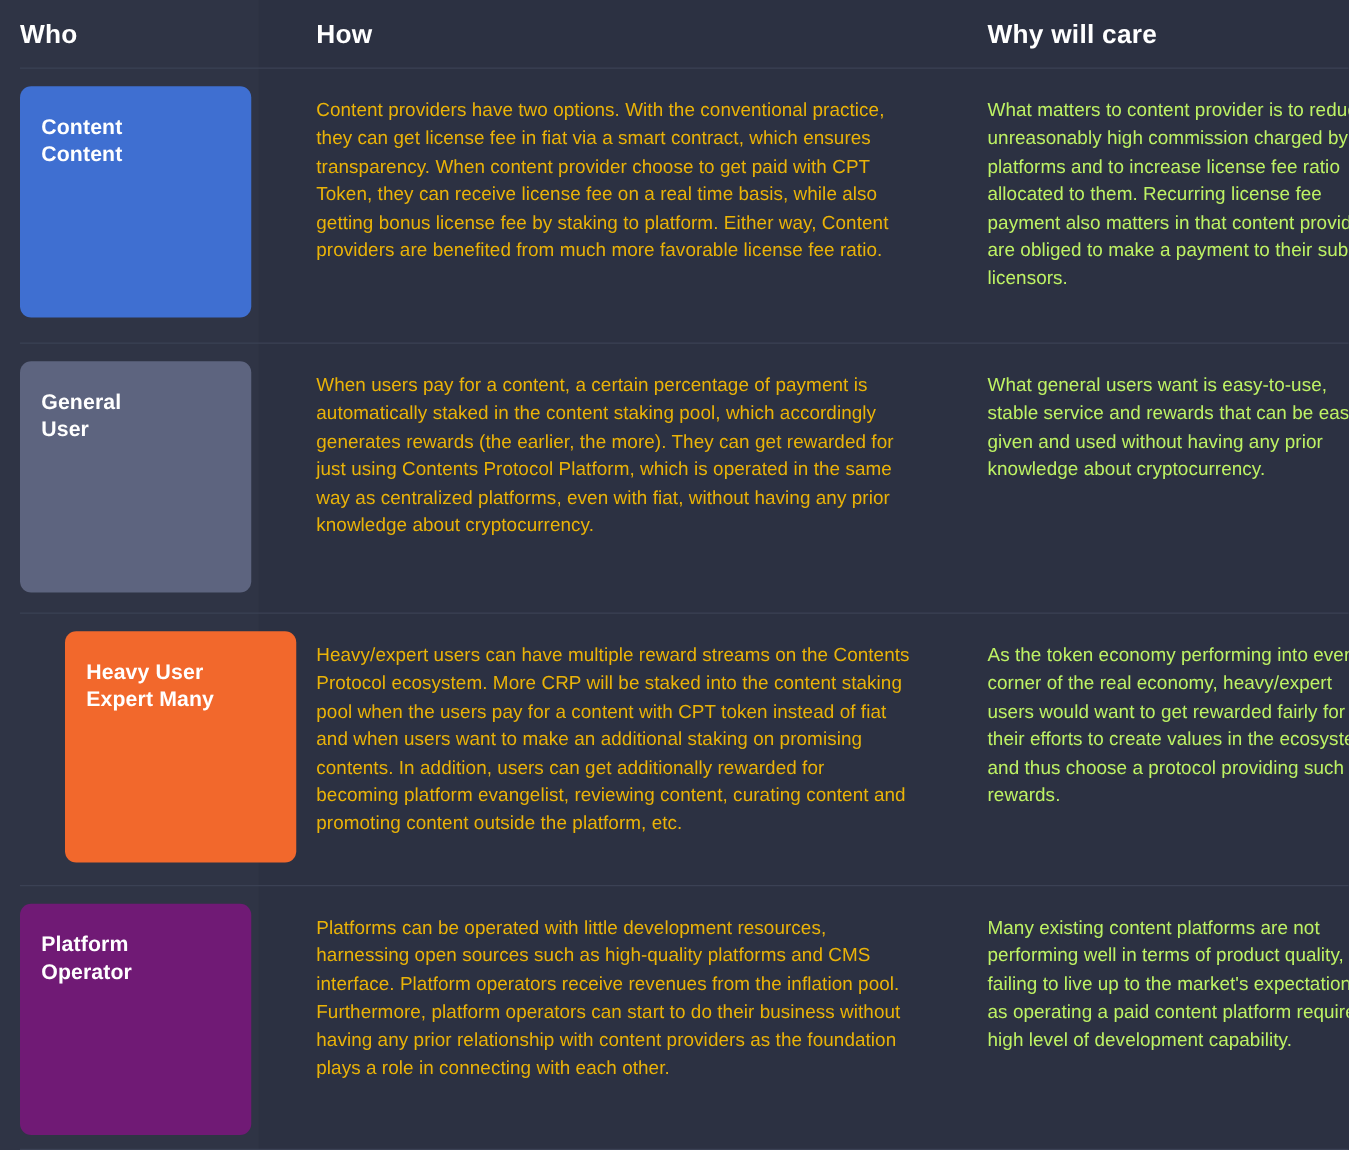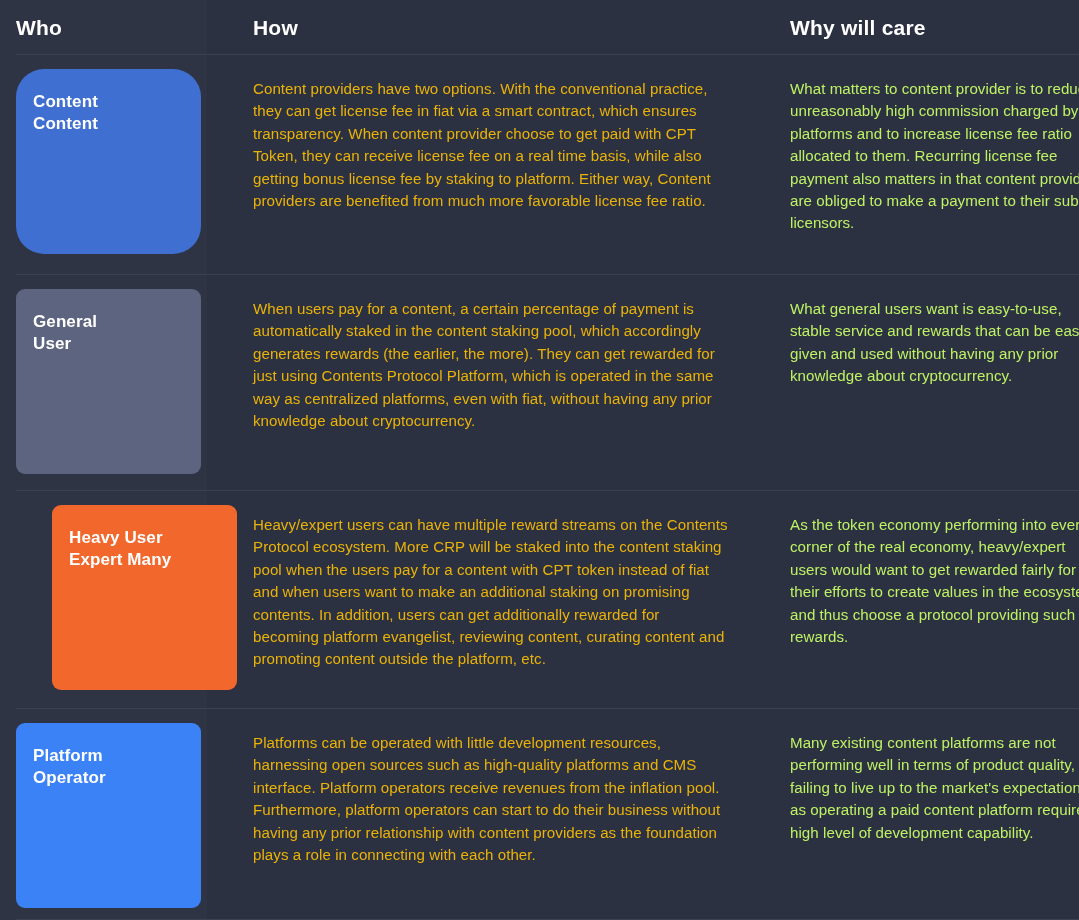--- a/index.html
+++ b/index.html
@@ -111,21 +111,21 @@
   .para {
     font-size: 15.1px;
     line-height: 1.485;
     color: #eab308;
     letter-spacing: 0.06px;
     margin: 0;
     padding-top: 9px;
   }
   .para.why { color: #bef264; }
 
-  .r1 .card { background: #3f6fd1; border-radius: 28px; }
+  .r1 .card { background: #3f6fd1; }
   .r2 .card { background: #5d647f; }
   .r3 .card { background: #f2682c; margin-left: 36px; }
   .r4 .card { background: #3eae34; }
 
   .r1 { height: 220px; }
   .r2 { height: 216px; }
   .r3 { height: 218px; }
   .r4 { height: 211px; }
 </style>
 </head>
@@ -193,21 +193,21 @@
         <p class="para">Heavy/expert users can have multiple reward streams on the Contents Protocol ecosystem. More CRP will be staked into the content staking pool when the users pay for a content with CPT token instead of fiat and when users want to make an additional staking on promising contents. In addition, users can get additionally rewarded for becoming platform evangelist, reviewing content, curating content and promoting content outside the platform, etc.</p>
       </div>
       <div class="cell-why">
         <p class="para why">As the token economy performing into every corner of the real economy, heavy/expert users would want to get rewarded fairly for their efforts to create values in the ecosystem and thus choose a protocol providing such rewards.</p>
       </div>
       <div class="divider" style="background: rgb(59, 65, 84);"></div>
     </div>
 
     <div class="row body-row r4">
       <div class="cell-who">
-        <div class="card" style="background: #3b82f6;">
+        <div class="card" style="background: #701a75;">
           <span class="card-line">Platform</span>
           <span class="card-line">Operator</span>
         </div>
       </div>
       <div class="cell-how">
         <p class="para">Platforms can be operated with little development resources, harnessing open sources such as high-quality platforms and CMS interface. Platform operators receive revenues from the inflation pool. Furthermore, platform operators can start to do their business without having any prior relationship with content providers as the foundation plays a role in connecting with each other.</p>
       </div>
       <div class="cell-why">
         <p class="para why">Many existing content platforms are not performing well in terms of product quality, failing to live up to the market's expectations*, as operating a paid content platform requires a high level of development capability.</p>
       </div>

